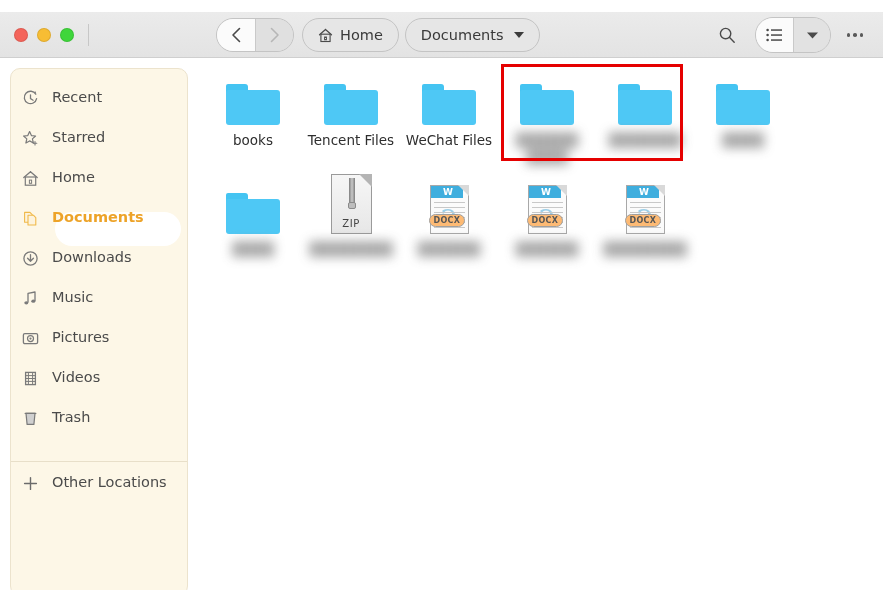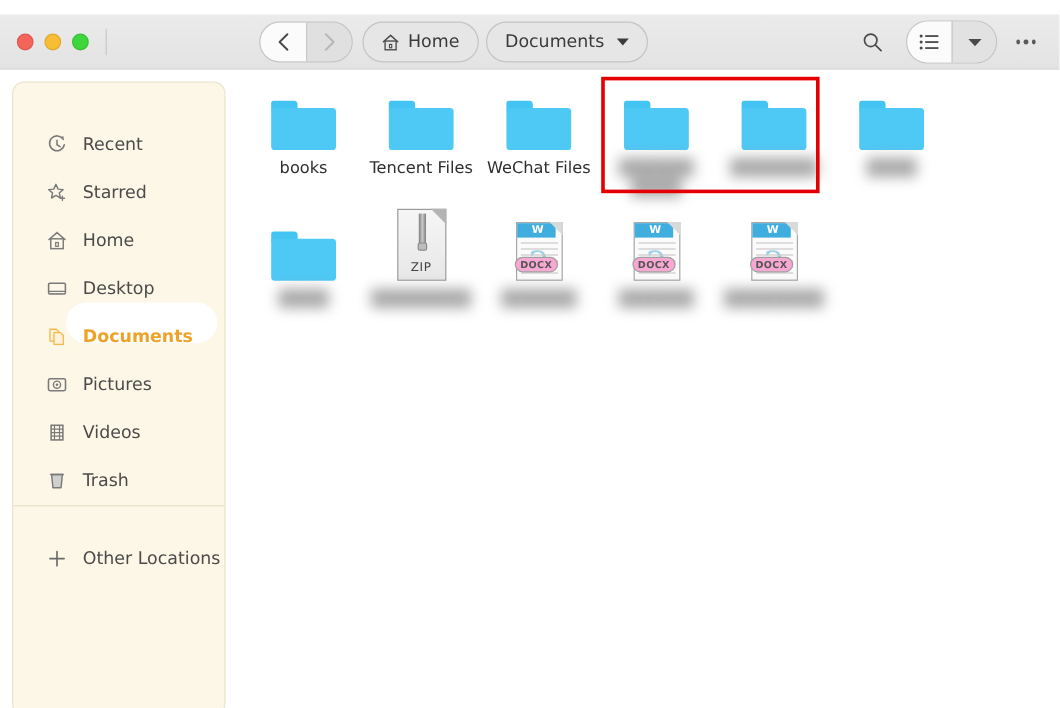--- a/index.html
+++ b/index.html
@@ -115,23 +115,23 @@
     position: absolute; left: 10px; top: 56px;
     width: 178px; height: 528px;
     background: #fdf7e7;
     border-radius: 10px;
     border: 1px solid #ece3cd;
     padding-top: 20px;
     overflow: hidden;
   }
   .sbitem {
     height: 40px;
-    display: flex; align-items: flex-end;
+    display: flex; align-items: flex-start;
     gap: 13px;
-    padding-left: 27px;
+    padding-left: 10px;
     color: #4b4b4b;
     font-size: 14.5px;
   }
   .sbitem .sbicon {
     width: 18px; height: 18px;
     display: flex; align-items: center; justify-content: center;
     flex: 0 0 18px;
   }
   .sbitem.selected .sblabel {
     color: #eda328;
@@ -264,21 +264,21 @@
   }
   .docxicon .bigA {
     position: absolute; left: 0; right: 0; top: 12px;
     font-size: 31px; color: #9ccfe8; line-height: 34px;
     font-family: "DejaVu Serif", serif;
   }
   .docxicon .badge {
     position: absolute; left: -2px; bottom: 6px;
     padding: 1px 4px;
     font-size: 8px; font-weight: bold; color: #555;
-    background: #f9a8d4;
+    background: #fdba74;
     border: 1px solid #9f9f9f;
     border-radius: 7px;
     letter-spacing: .3px;
   }
 
   
   .highlight {
     position: absolute;
     border: 3px solid #e50000;
     pointer-events: none;
@@ -389,43 +389,52 @@
       <span class="sbicon">
         <svg width="17" height="17" viewBox="0 0 17 17">
           <path d="M8.5 1.8 L15.2 7.6 M8.5 1.8 L1.8 7.6" fill="none" stroke="#7a7a7a" stroke-width="1.3" stroke-linecap="round"></path>
           <rect x="3.3" y="7" width="10.4" height="8.2" fill="none" stroke="#7a7a7a" stroke-width="1.2"></rect>
           <rect x="7.4" y="10.1" width="2.2" height="3.2" fill="none" stroke="#7a7a7a" stroke-width="1"></rect>
         </svg>
       </span>
       <span class="sblabel">Home</span>
     </div>
 
-    <div class="sbitem">
-      <span class="sbicon">
-        <svg width="17" height="17" viewBox="0 0 17 17">
-          <rect x="1.5" y="4" width="14" height="9" rx="1" fill="none" stroke="#7a7a7a" stroke-width="1.3"></rect>
-          <path d="M1.5 10.8 L15.5 10.8" stroke="#7a7a7a" stroke-width="1"></path>
-          <path d="M4 12.2 L4 13 M6 12.2 L6 13 M8 12.2 L8 13 M10 12.2 L10 13 M12 12.2 L12 13" stroke="#7a7a7a" stroke-width=".9"></path>
-        </svg>
-      </span>
-      <span class="sblabel">Desktop</span>
-    </div>
 
     <div class="sbitem selected">
       <span class="pill"></span>
       <span class="sbicon">
         <svg width="17" height="17" viewBox="0 0 17 17">
           <path d="M2.6 2.4 h5.4 l2.4 2.4 v7.4 h-7.8 z" fill="#fdf3dd" stroke="#f0b949" stroke-width="1.1" stroke-linejoin="round"></path>
           <path d="M6 5.2 h5.4 l2.4 2.4 v7.4 h-7.8 z" fill="#fdf3dd" stroke="#f0b949" stroke-width="1.1" stroke-linejoin="round"></path>
         </svg>
       </span>
       <span class="sblabel">Documents</span>
     </div>
 
-
+    <div class="sbitem">
+      <span class="sbicon">
+        <svg width="17" height="17" viewBox="0 0 17 17">
+          <circle cx="8.5" cy="8.5" r="6.6" fill="none" stroke="#7a7a7a" stroke-width="1.3"></circle>
+          <path d="M8.5 4.6 L8.5 11 M5.6 8.2 L8.5 11.2 L11.4 8.2" fill="none" stroke="#7a7a7a" stroke-width="1.3" stroke-linecap="round" stroke-linejoin="round"></path>
+        </svg>
+      </span>
+      <span class="sblabel">Downloads</span>
+    </div>
+
+    <div class="sbitem">
+      <span class="sbicon">
+        <svg width="17" height="17" viewBox="0 0 17 17">
+          <path d="M6 12.6 L6 3.4 L13 2 L13 11" fill="none" stroke="#7a7a7a" stroke-width="1.3" stroke-linejoin="round"></path>
+          <ellipse cx="4.3" cy="12.8" rx="2" ry="1.6" fill="#7a7a7a"></ellipse>
+          <ellipse cx="11.3" cy="11.2" rx="2" ry="1.6" fill="#7a7a7a"></ellipse>
+        </svg>
+      </span>
+      <span class="sblabel">Music</span>
+    </div>
 
     <div class="sbitem">
       <span class="sbicon">
         <svg width="17" height="17" viewBox="0 0 17 17">
           <rect x="1.4" y="3.6" width="14.2" height="10" rx="1.4" fill="none" stroke="#7a7a7a" stroke-width="1.3"></rect>
           <circle cx="8.5" cy="8.6" r="3" fill="none" stroke="#7a7a7a" stroke-width="1.2"></circle>
           <circle cx="8.5" cy="8.6" r="1.1" fill="#7a7a7a"></circle>
         </svg>
       </span>
       <span class="sblabel">Pictures</span>

